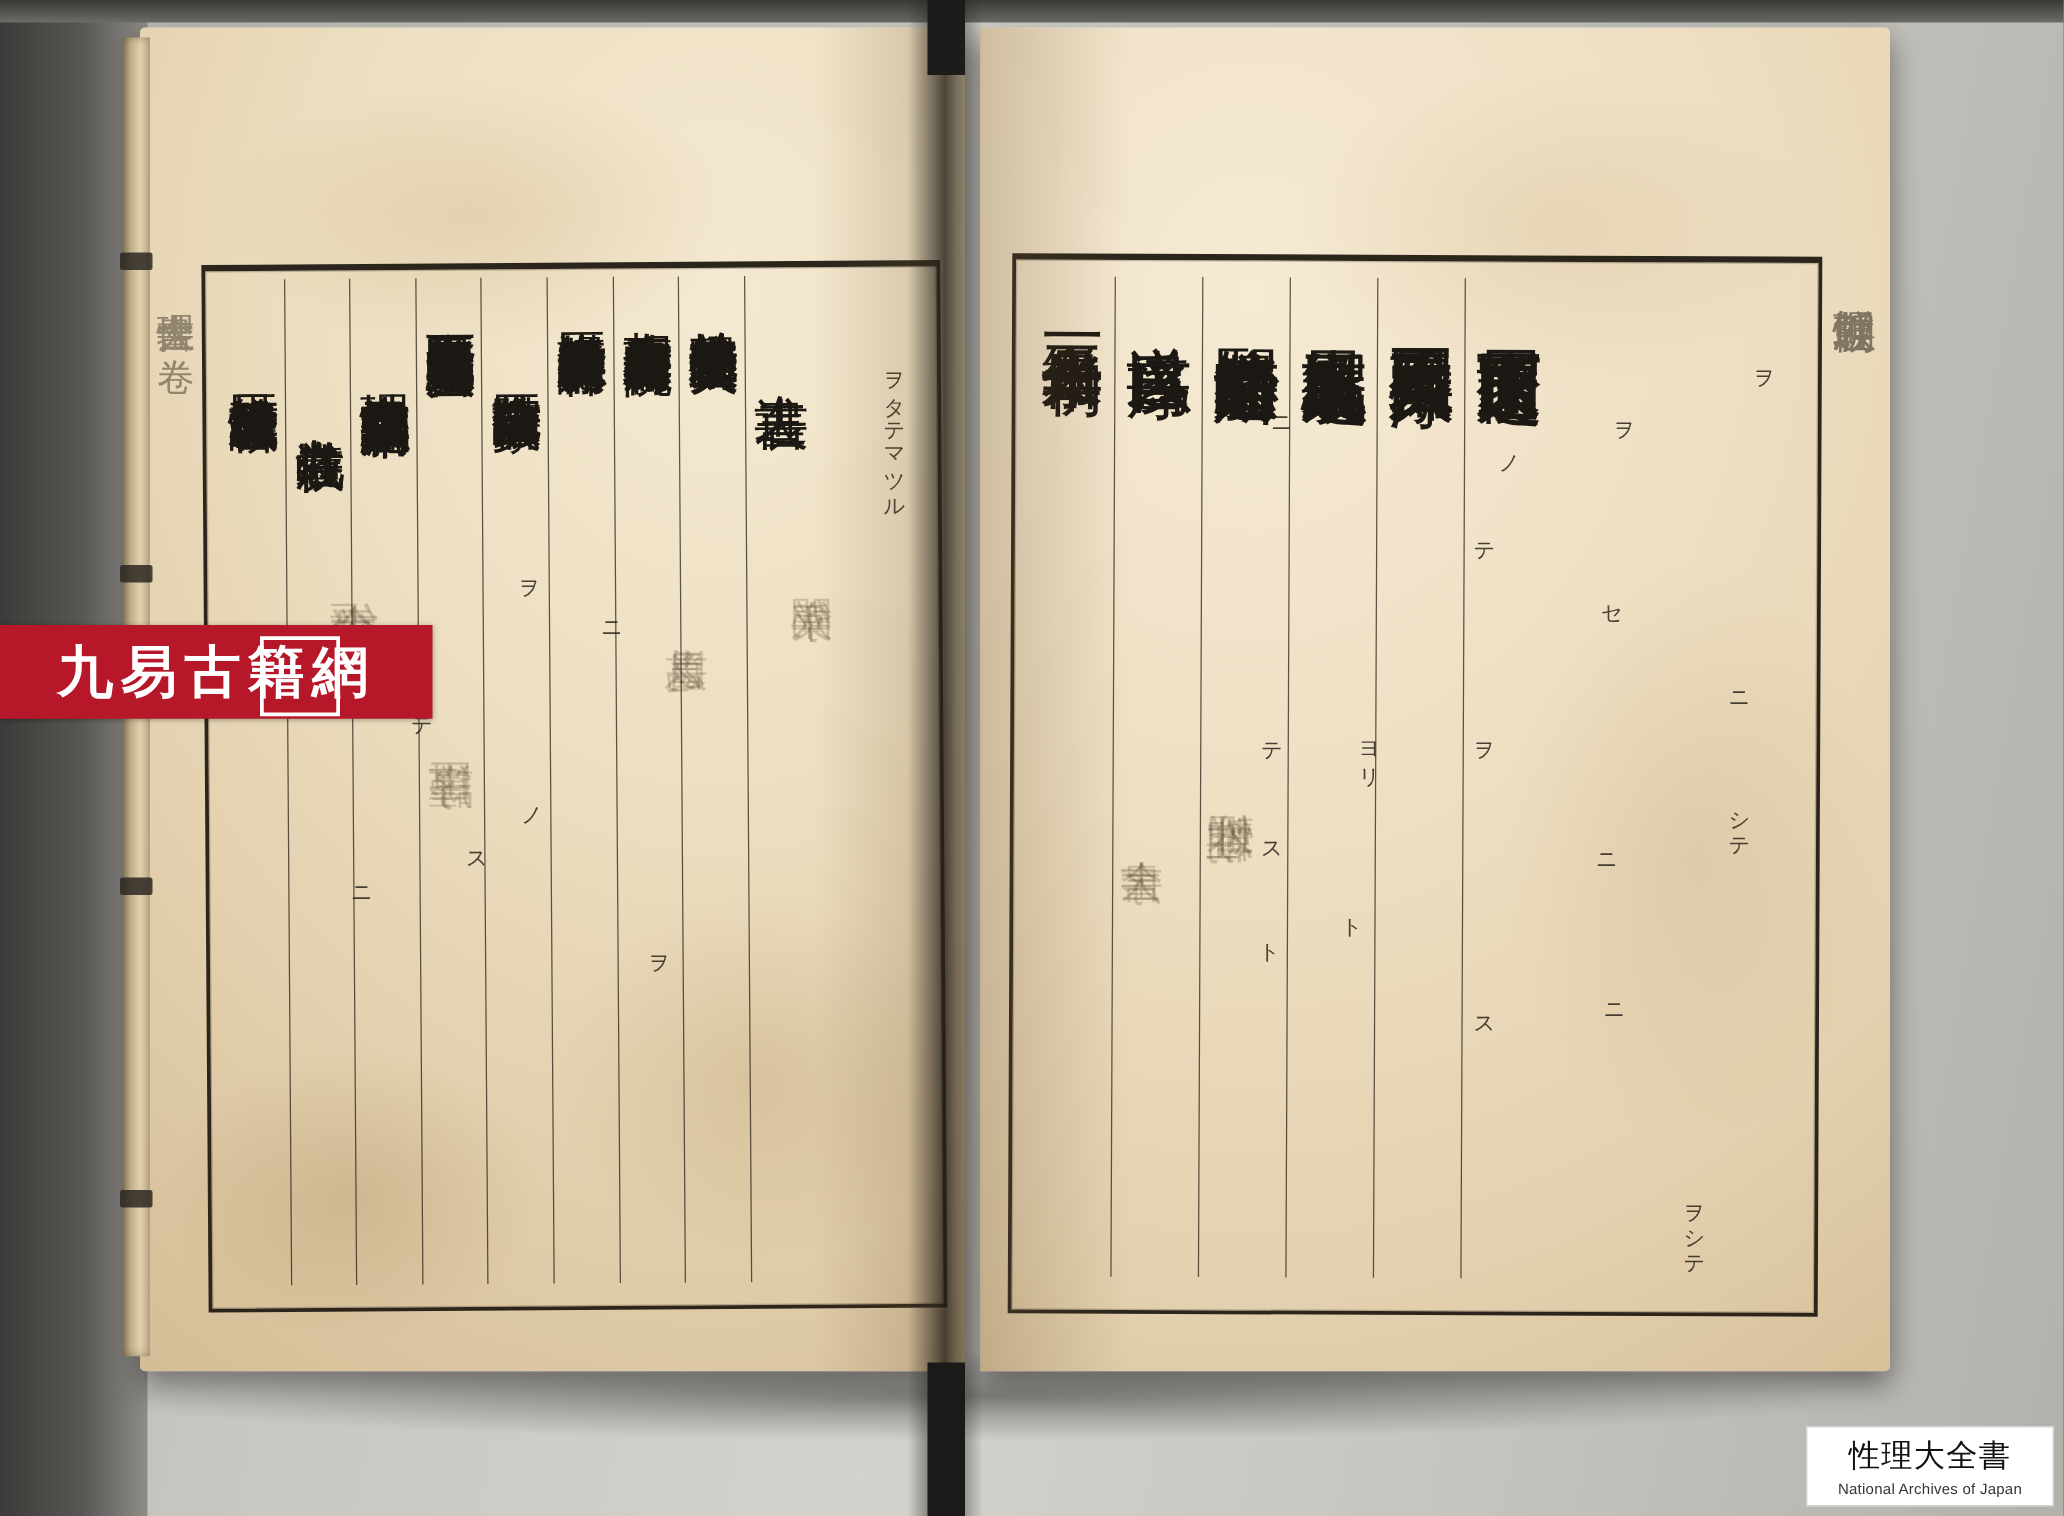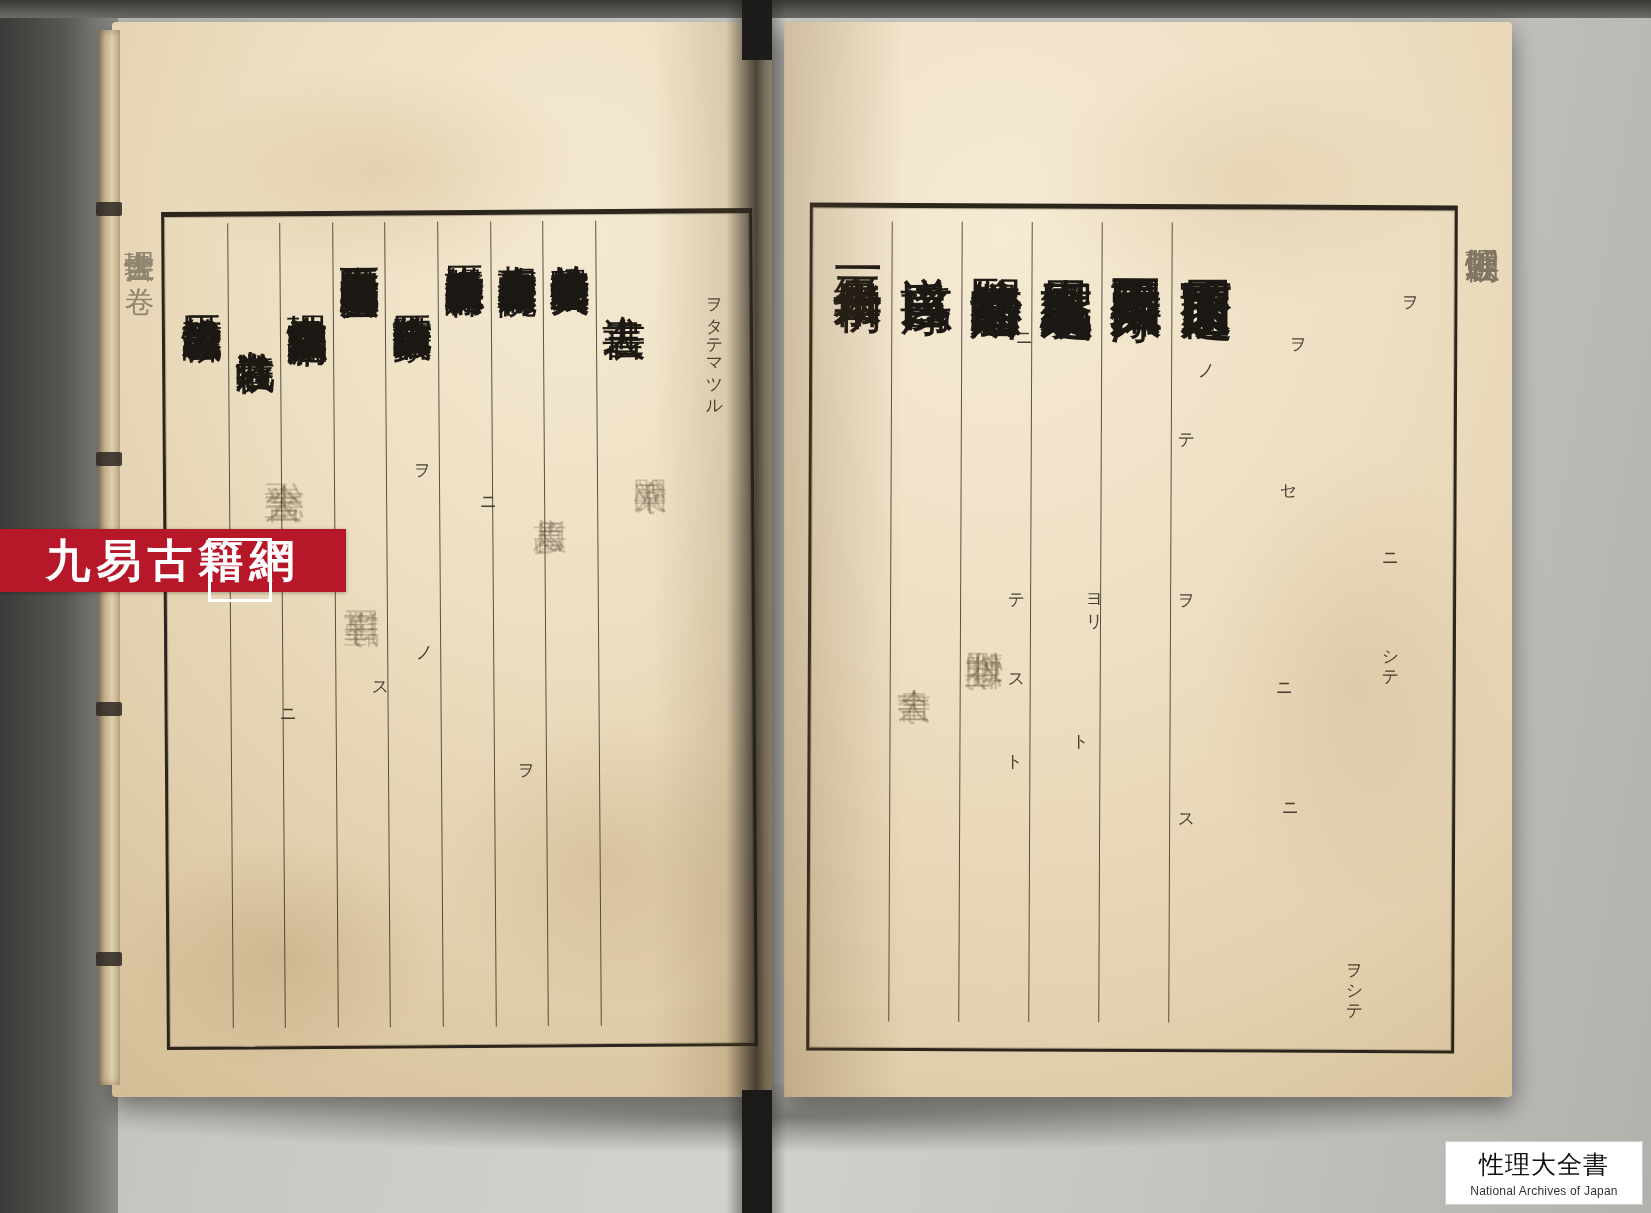--- a/index.html
+++ b/index.html
@@ -249,23 +249,23 @@
   }
   .st-a { left: 150px; top: 430px; font-size: 40px; }
   .st-b { left: 230px; top: 560px; font-size: 36px; }
   .st-c { left: 420px; top: 470px; font-size: 34px; }
   .st-d { left: 520px; top: 430px; font-size: 34px; }
 
   
   .watermark {
     position: absolute;
     left: 0;
-    top: 529px;
+    top: 500px;
     width: 346px;
-    height: 63px;
+    height: 75px;
     background: #b6182a;
     display: flex;
     align-items: center;
     justify-content: center;
     z-index: 12;
     box-shadow: 0 1px 4px rgba(0,0,0,0.3);
   }
   .watermark .wm-text {
     font-family: "DejaVu Serif", serif;
     font-weight: bold;

